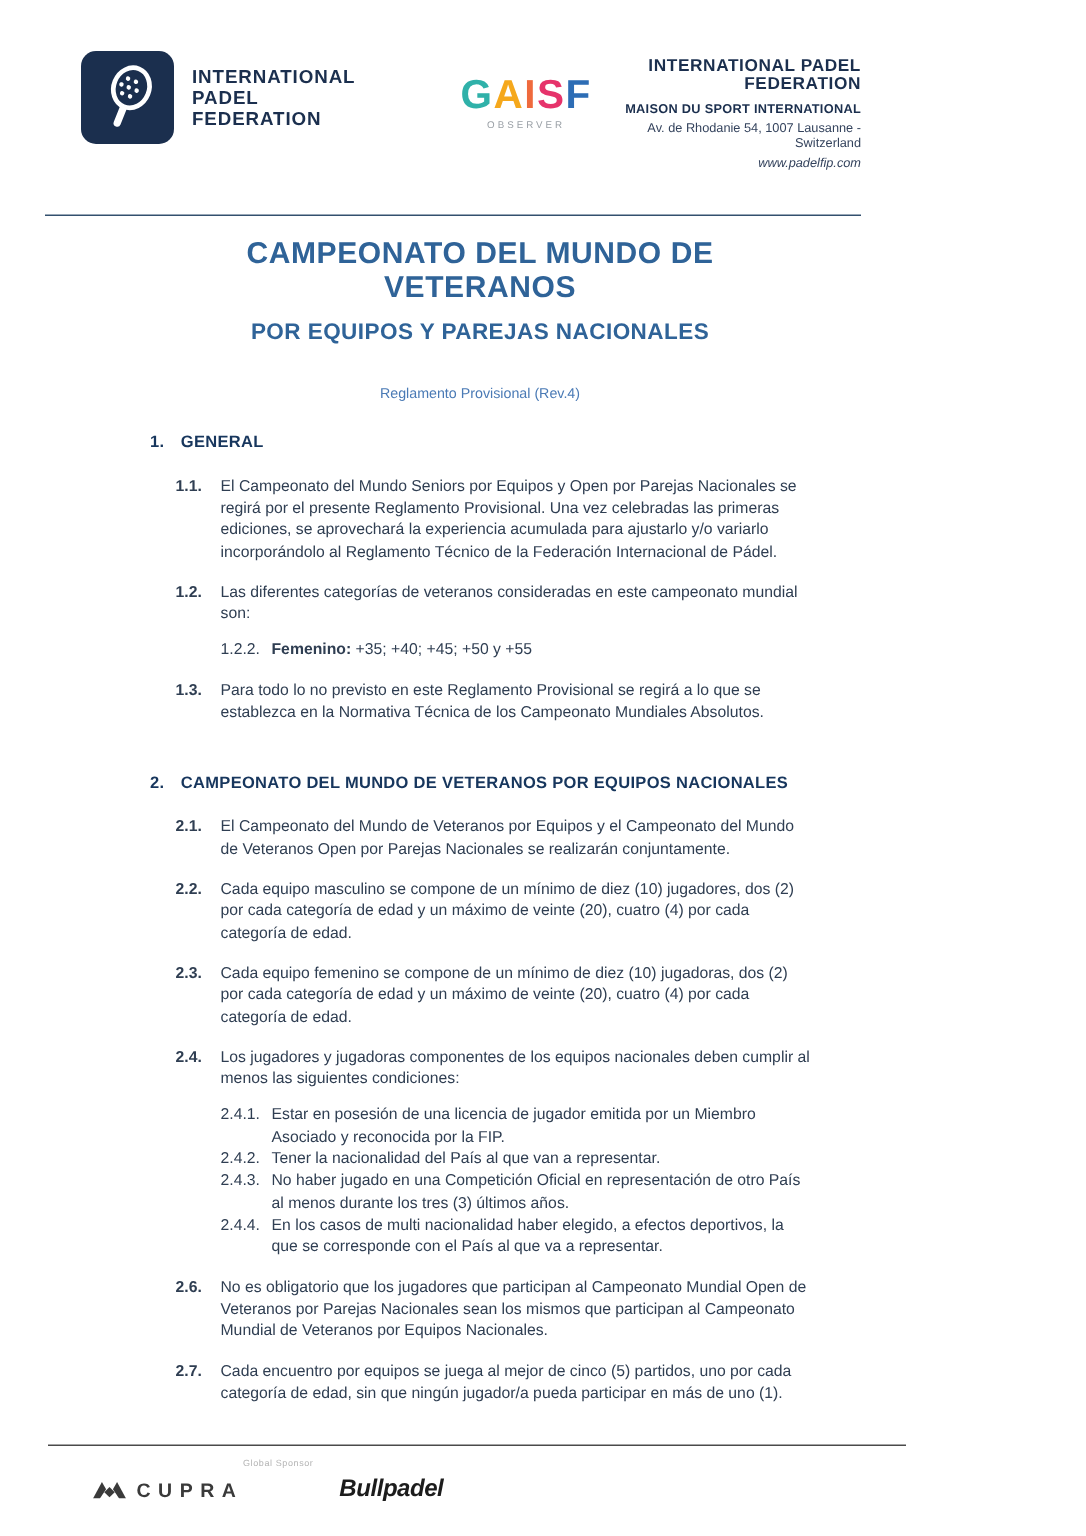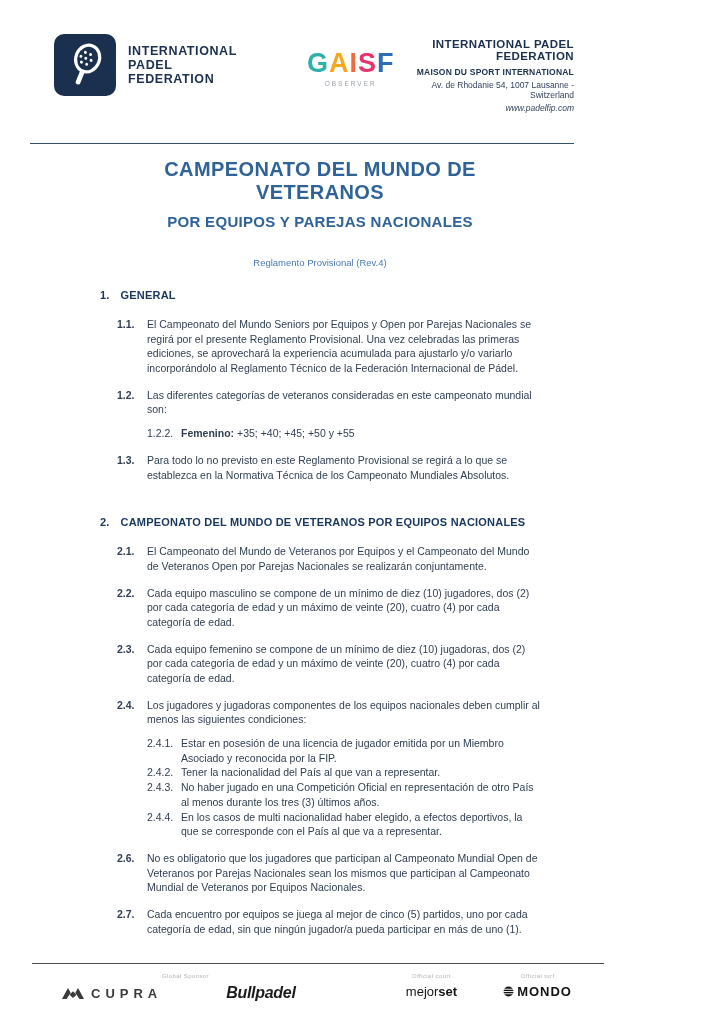--- a/index.html
+++ b/index.html
@@ -203,38 +203,18 @@
                 <path d="M24 12 L17.5 0 L14.5 5.2 L19 12 Z"></path>
                 <path d="M8.2 7.4 L12 11 L15.8 7.4 L12 3.6 Z"></path>
               </g>
             </svg>
             <span class="cupra-word">CUPRA</span>
           </div>
           <div class="bullpadel">Bullpadel</div>
         </div>
       </div>
 
-      <div class="fg-right">
-        <div class="footer-group">
-          <div class="footer-label">Official court</div>
-          <div class="mejorset">
-            <span class="mj1">mejor</span><span class="mj2">set</span>
-          </div>
-        </div>
-        <div class="footer-group">
-          <div class="footer-label">Official turf</div>
-          <div class="mondo">
-            <svg width="11" height="11" viewBox="0 0 12 12" aria-hidden="true">
-              <circle cx="6" cy="6" r="5.5" fill="#121212"></circle>
-              <rect x="0" y="3" width="12" height="1" fill="#ffffff"></rect>
-              <rect x="0" y="5.5" width="12" height="1" fill="#ffffff"></rect>
-              <rect x="0" y="8" width="12" height="1" fill="#ffffff"></rect>
-            </svg>
-            <span>MONDO</span>
-          </div>
-        </div>
-      </div>
 
     </div>
     <div class="footer-space"></div>
   </footer>
 
 </div>
 
 </body></html>

